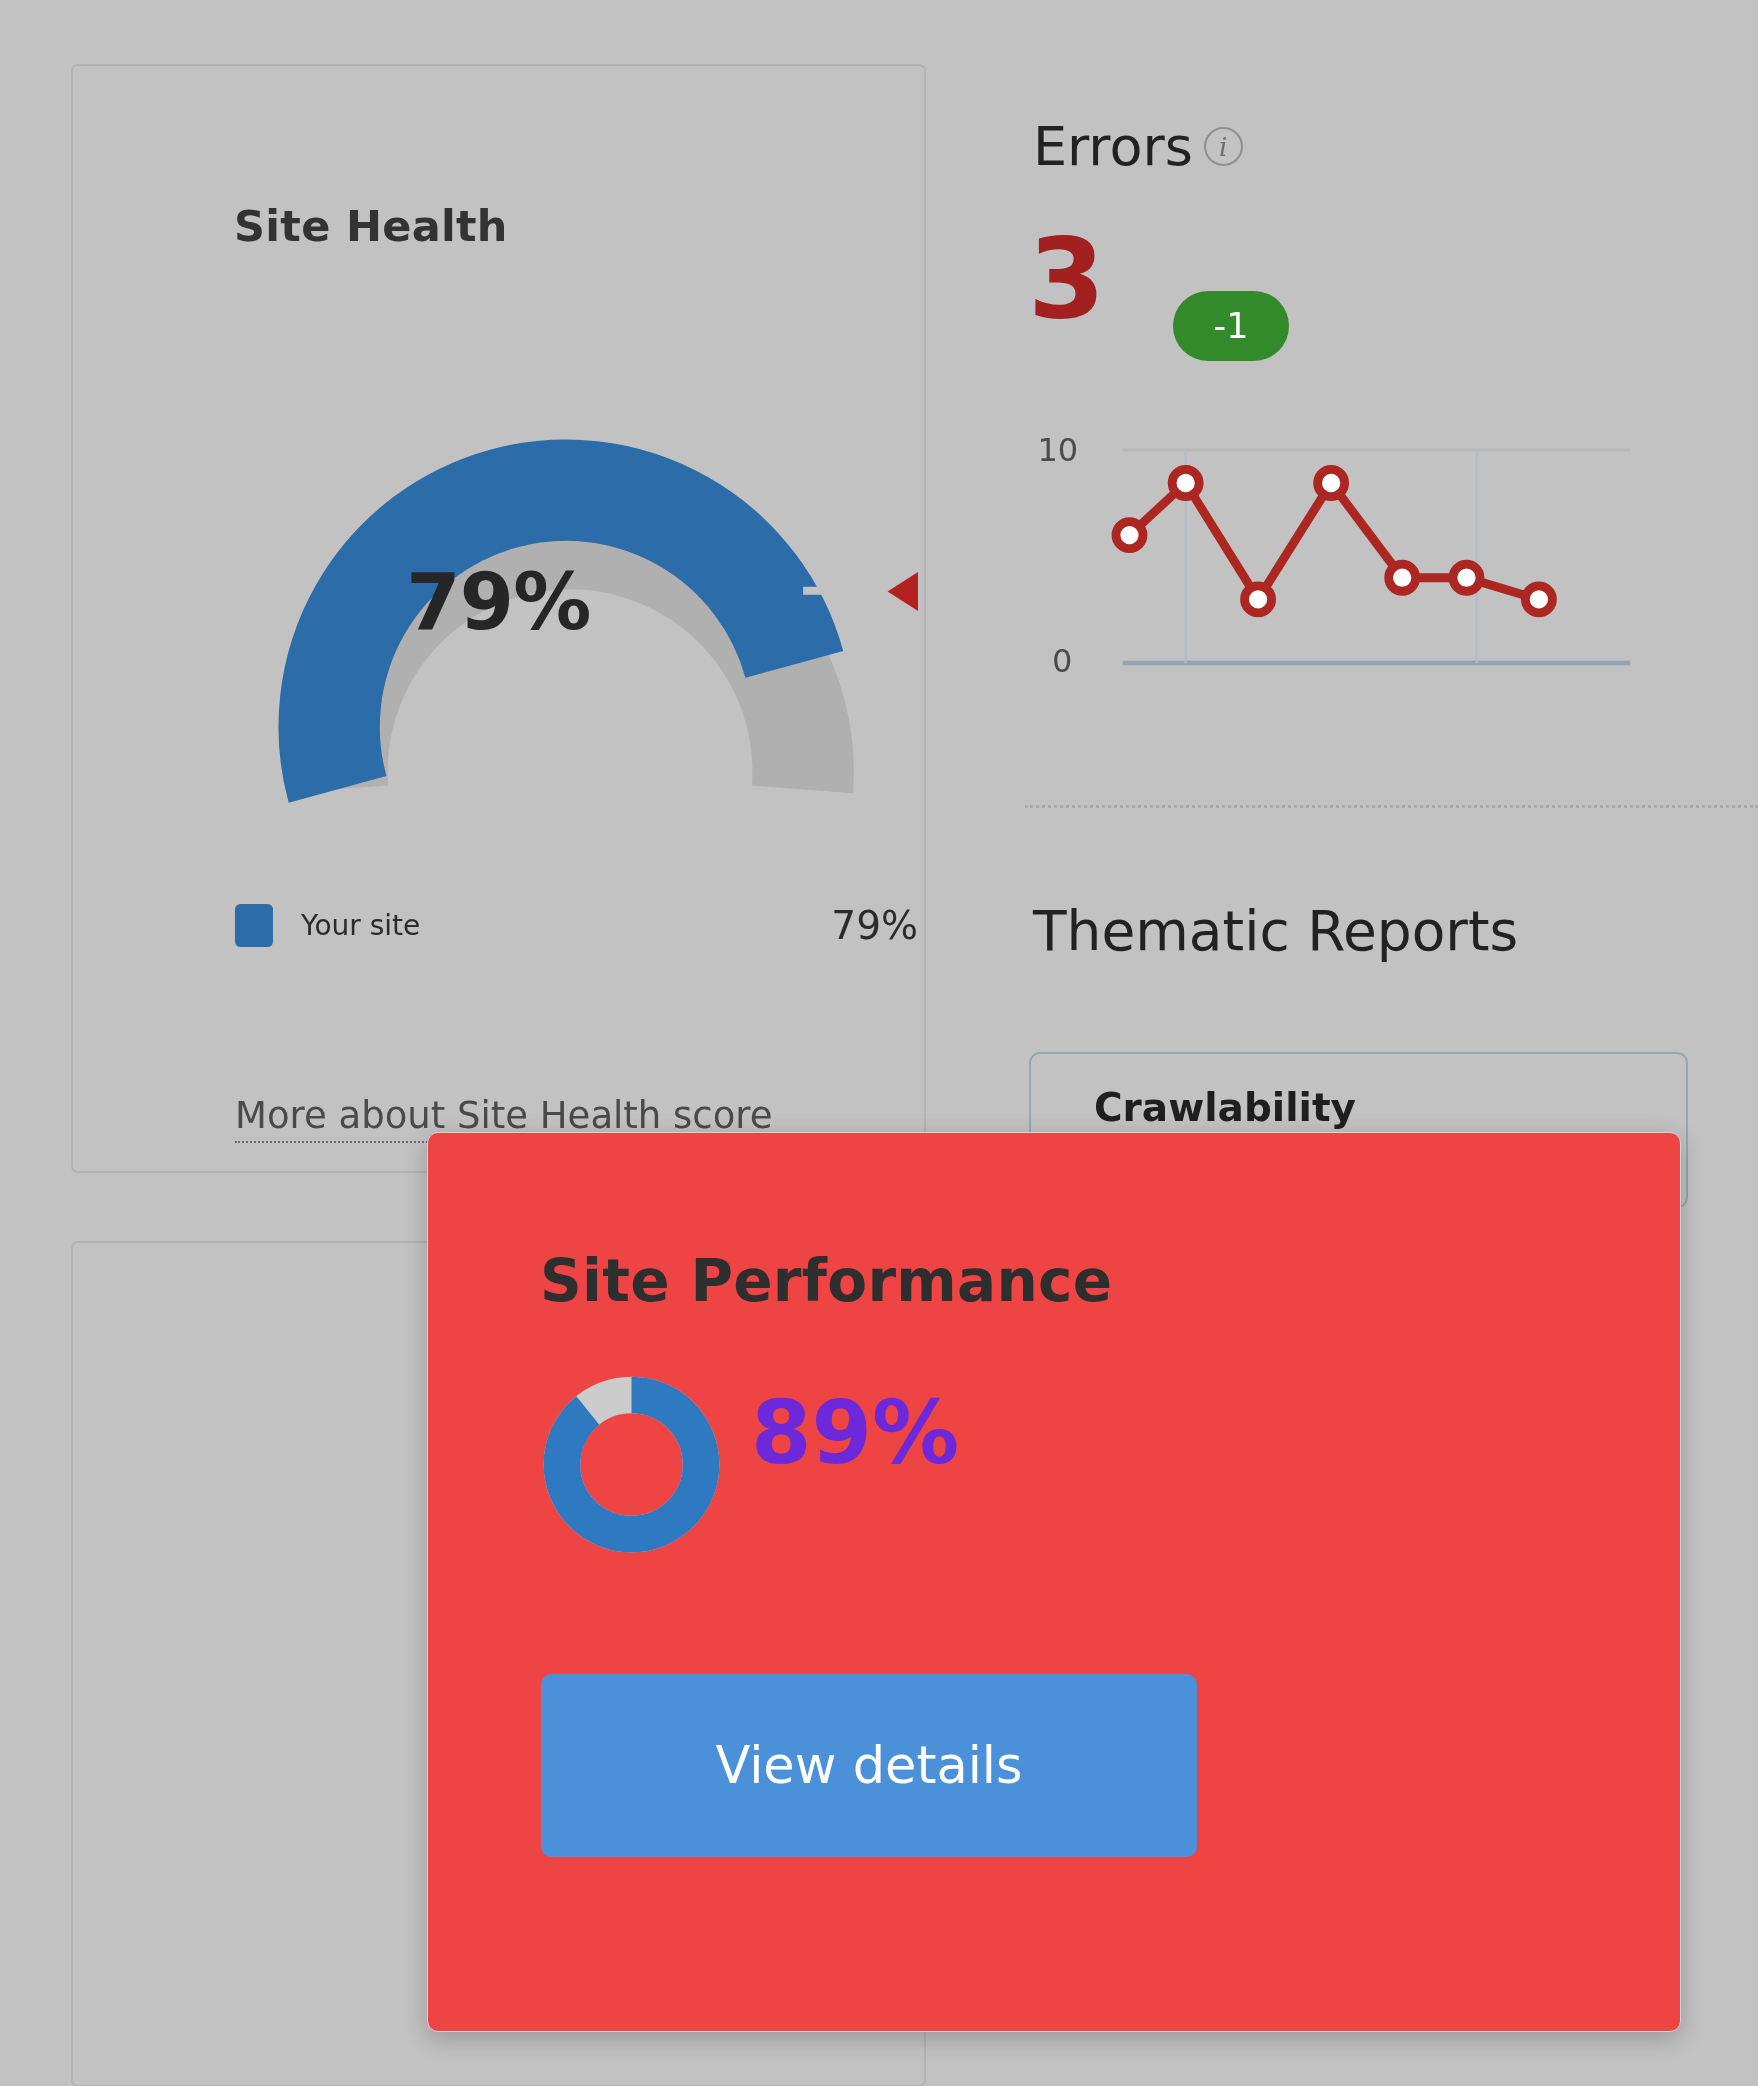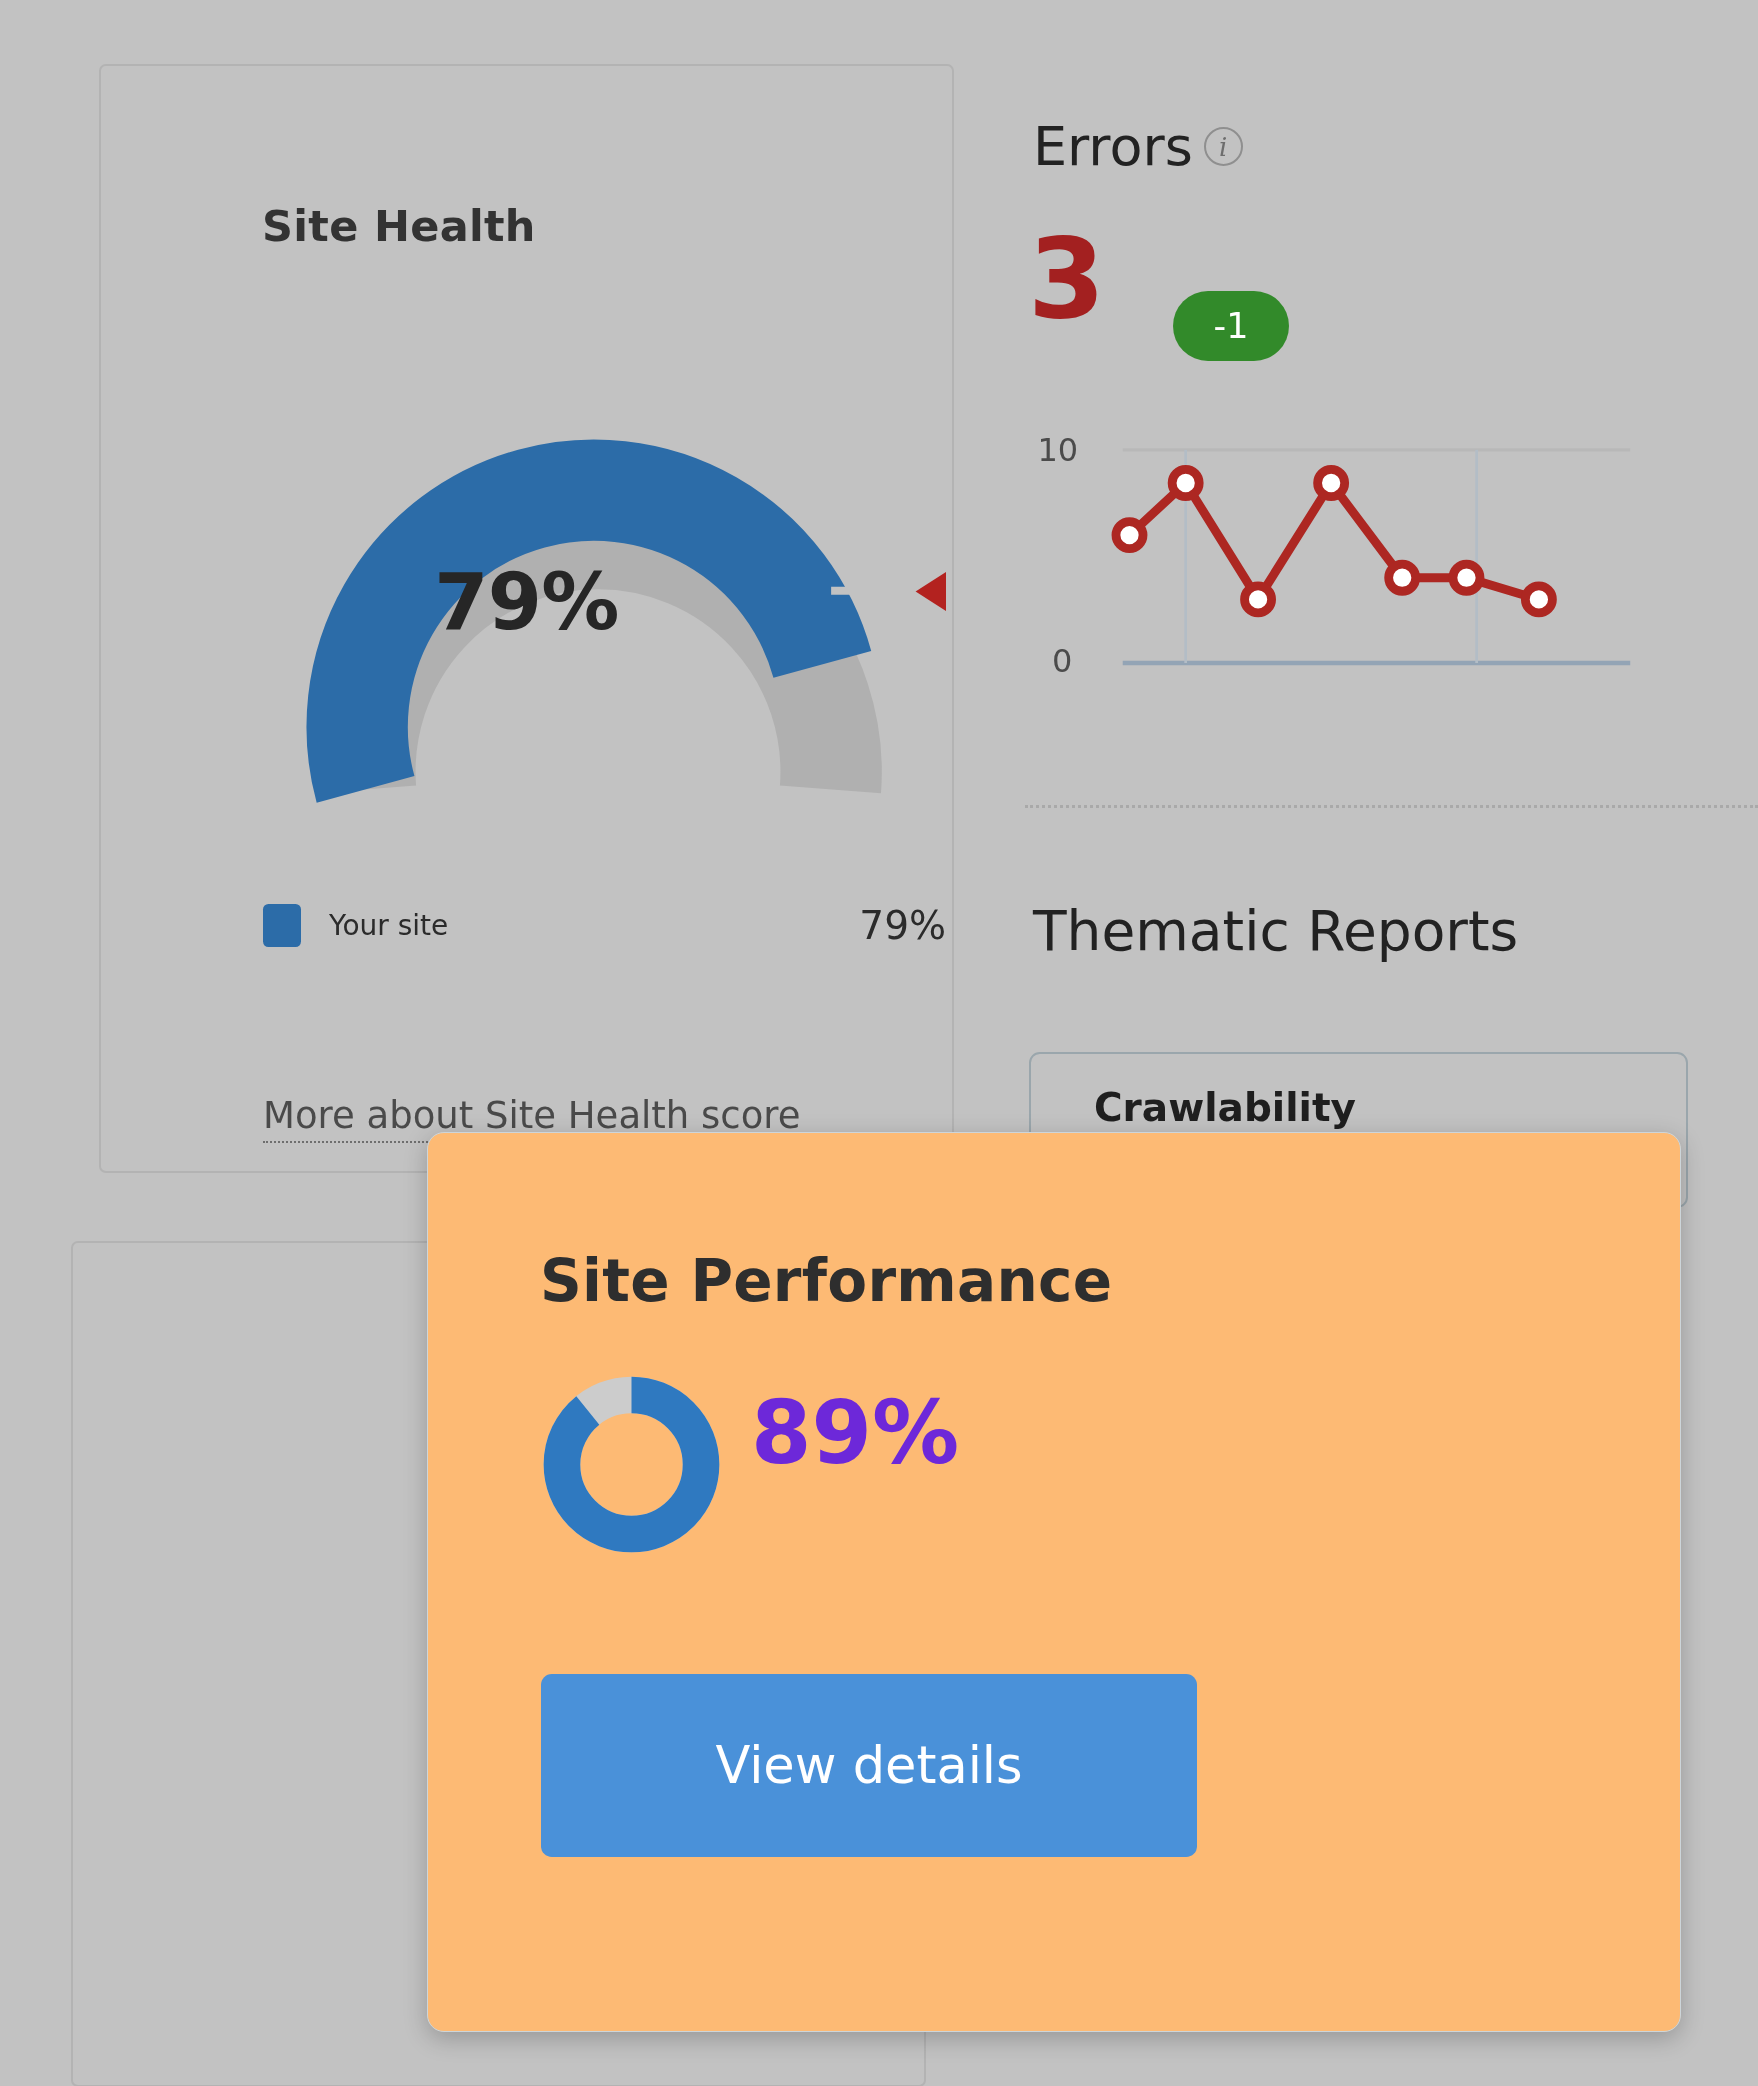--- a/index.html
+++ b/index.html
@@ -11,21 +11,21 @@
     -webkit-font-smoothing:antialiased;
   }
   .root{position:absolute;inset:0;}
 
   
   .dim{position:absolute;inset:0;}
 
   
   .sh-card{
     position:absolute;left:71px;top:64px;width:855px;height:1109px;
-    border:2px solid #b3b3b3;border-radius:6.8px;box-sizing:border-box;margin-left:28px;
+    border:2px solid #b3b3b3;border-radius:6.8px;box-sizing:border-box;
   }
   .sh-title{
     position:absolute;left:161px;top:135px;
     font-size:43px;font-weight:bold;color:#333333;letter-spacing:0.3px;
   }
   .gauge-wrap{position:absolute;left:142px;top:291px;width:710px;height:473px;}
   .gauge-center-val{
     position:absolute;left:0;right:0;top:491px;text-align:center;
     font-size:78px;font-weight:bold;color:#262626;letter-spacing:-0.7px;
   }
@@ -97,21 +97,21 @@
 
   
   .cr-card{
     position:absolute;left:71px;top:1241px;width:855px;height:846px;
     border:2px solid #b3b3b3;border-radius:6.8px;box-sizing:border-box;
   }
 
   
   .popup{
     position:absolute;left:427px;top:1132px;width:1254px;height:900px;
-    background:#fdba74;border-radius:17px;
+    background:#ef4444;border-radius:11px;
     border:1.4px solid #cdd5d9;
     box-shadow:0 6.8px 23px rgba(0,0,0,.22);
     box-sizing:border-box;overflow:hidden;
   }
   .pop-title{
     position:absolute;left:112px;top:114px;
     font-size:58px;font-weight:bold;color:#2e2e2e;letter-spacing:0.3px;
   }
   .pop-donut{position:absolute;left:540px;top:1373px;width:183px;height:183px;}
   .pop-pct{

